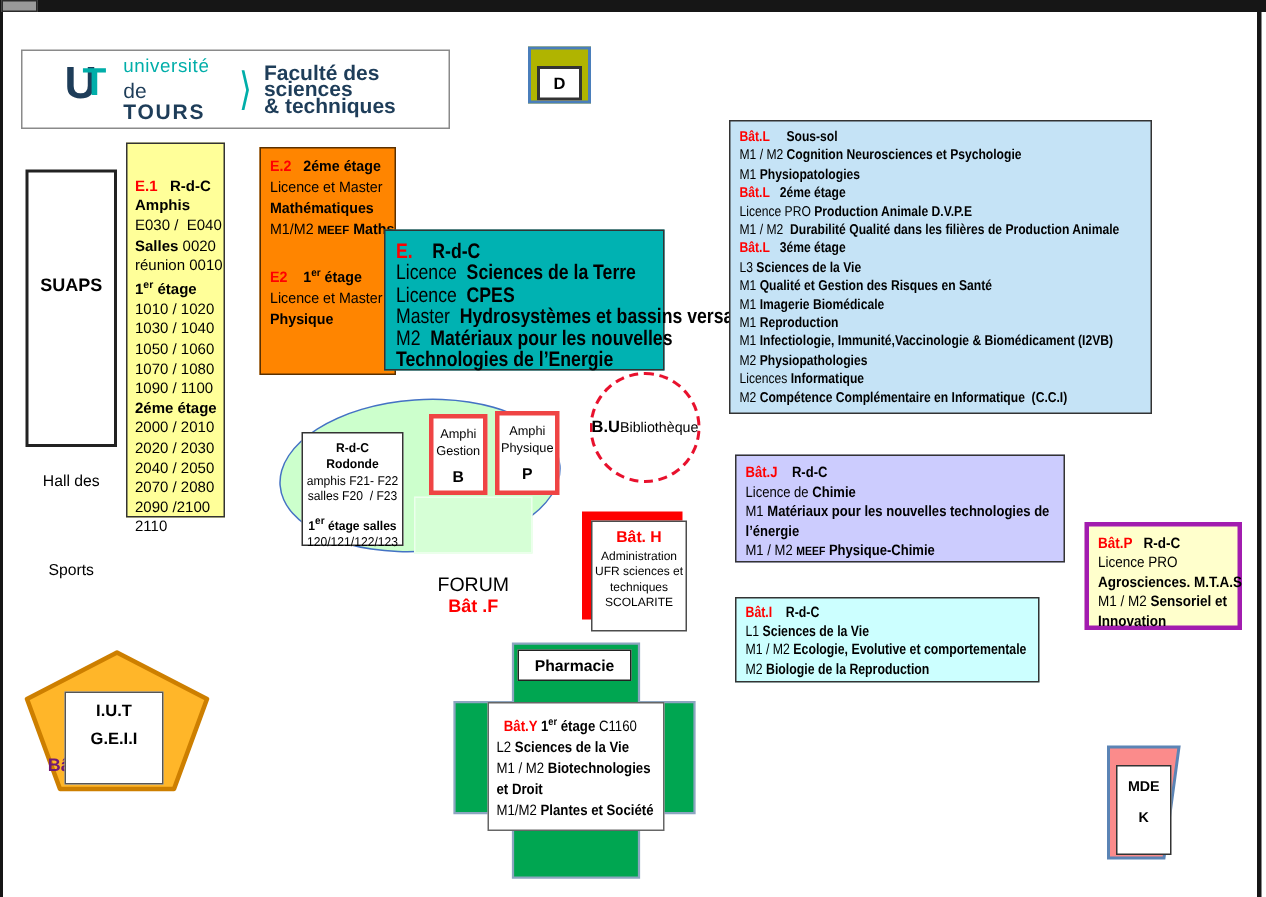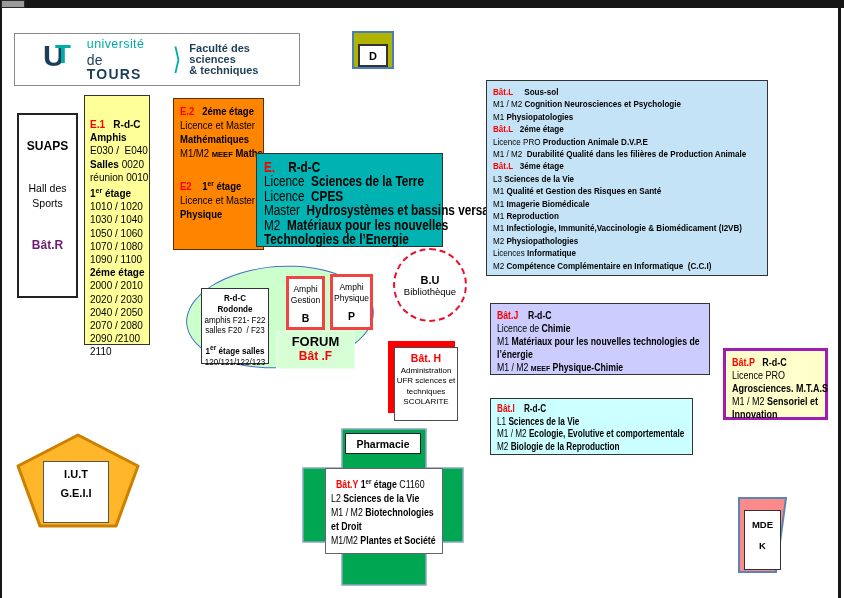--- a/index.html
+++ b/index.html
@@ -15,40 +15,40 @@
   
   .logo-box{position:absolute;left:14px;top:33px;width:286px;height:53px;background:#fff;border:1px solid #8a8a8a;display:flex;align-items:center;z-index:2;box-sizing:border-box;}
   .monogram{position:relative;margin-left:28px;width:40px;height:38px;}
   .mono-u{position:absolute;left:0;top:-3px;font-size:30px;font-weight:bold;color:#1e3d59;line-height:36px;}
   .mono-t{position:absolute;left:12px;top:-5px;font-size:26px;font-weight:bold;color:#00aea9;line-height:36px;}
   .brand{margin-left:4px;line-height:1;}
   .brand1{color:#00aea9;font-size:12.5px;letter-spacing:.4px;}
   .brand2{color:#1e3d59;font-size:14px;margin-top:2px;}
   .tours{font-weight:bold;letter-spacing:1.2px;}
   .divider{color:#00aea9;font-size:22px;margin:0 8px 0 12px;transform:scaleY(1.35);}
-  .faculty{color:#1e3d59;font-weight:bold;font-size:11px;line-height:11px;}
+  .faculty{color:#1e3d59;font-weight:bold;font-size:14px;line-height:11px;}
 
   
   .d-outer{position:absolute;left:352px;top:31px;width:42px;height:38px;background:#b0b400;border:2px solid #4a7ebb;z-index:2;box-sizing:border-box;}
   .d-inner{position:absolute;left:4px;top:11px;width:30px;height:23px;background:#fff;border:2px solid #333;box-sizing:border-box;display:flex;align-items:center;justify-content:center;font-weight:bold;font-size:11px;}
 
   
   .box{position:absolute;z-index:2;box-sizing:border-box;}
   .ln{white-space:pre;transform-origin:0 50%;}
   .blank{height:10px;}
   .s-b{font-weight:bold;}
   .s-rb{color:#ff0000;font-weight:bold;}
   .s-t{font-weight:bold;font-size:12px;}
   .s-rt{color:#701a75;font-weight:bold;font-size:12px;}
   .s-bsup{font-weight:bold;font-size:7px;vertical-align:4px;}
   .s-sc{font-weight:bold;font-size:8px;}
 
   .box-suaps{left:17px;top:113px;width:61px;height:185px;background:#fff;border:2px solid #222;font-size:10.5px;line-height:15px;text-align:center;padding-top:24px;}
   .box-suaps .blank{height:27px;}
-  .box-suaps .ln{transform-origin:50% 50%;}
+  .box-suaps .ln{transform-origin:50% 50%;margin-top:44px;}
 
   .box-e1{left:84px;top:95px;width:66px;height:250px;background:#ffff99;border:1.5px solid #333;padding:22px 0 0 5px;font-size:10px;line-height:13.2px;}
 
   .box-e2{left:173px;top:98px;width:91px;height:152px;background:#ff8500;border:1px solid #5a3000;padding:6px 0 0 6px;font-size:10px;line-height:14px;}
   .box-e2 .blank{height:15px;}
   .box-e2 .ln{transform:scaleX(.95);}
 
   .box-e{left:256px;top:153px;width:187px;height:94px;background:#00b2b2;border:1px solid #333;padding:6px 0 0 7px;font-size:14px;line-height:14.4px;}
   .box-e .ln{transform:scaleX(.84);}
 
@@ -61,24 +61,24 @@
   .box-rondode .blank{height:7px;}
   .box-rondode .ln{transform:scaleX(.95);transform-origin:50% 50%;}
 
   .box-amphi{background:#fff;border:3px solid #ef4444;font-size:8.5px;line-height:10.5px;text-align:center;padding-top:5px;}
   .amphi-bio{left:286px;top:276px;width:39px;height:54px;}
   .amphi-phy{left:330px;top:274px;width:43px;height:56px;}
   .box-amphi .blank{height:8px;}
   .box-amphi .s-b{font-size:10.5px;}
 
   .forum-label{position:absolute;left:276px;top:331px;width:79px;height:38px;background:#d6ffd6;border:1px solid #ecffec;z-index:2;text-align:center;padding-top:2px;box-sizing:border-box;}
-  .forum-title{font-weight:bold;font-size:13px;}
+  .forum-title{font-weight:normal;font-size:13px;margin-top:48px;}
   .forum-bat{font-weight:bold;font-size:12px;color:#ff0000;}
 
-  .bu-circle{position:absolute;left:393px;top:248px;width:74px;height:74px;border:2px dashed #e8112d;border-radius:50%;background:#fff;z-index:2;display:flex;flex-direction:column;align-items:center;justify-content:center;box-sizing:border-box;}
+  .bu-circle{position:absolute;left:393px;top:248px;width:74px;height:74px;border:2px dashed #e8112d;border-radius:50%;background:#fff;z-index:2;display:flex;flex-direction:row;align-items:center;justify-content:center;box-sizing:border-box;}
   .bu-title{font-weight:bold;font-size:11px;}
   .bu-sub{font-size:9.5px;}
 
   .bath-red{position:absolute;left:388px;top:341px;width:67px;height:72px;background:#fe0000;z-index:2;}
   .box-bath{left:394px;top:347px;width:64px;height:74px;background:#fff;border:1.5px solid #4d4d4d;z-index:3;text-align:center;padding-top:4px;}
   .bath-title{color:#ff0000;font-weight:bold;font-size:10.5px;margin-bottom:2px;}
   .bath-body{font-size:8px;line-height:10.3px;}
 
   .box-batj{left:490px;top:303px;width:220px;height:72px;background:#ccccfe;border:1.5px solid #333;padding:5px 0 0 6px;font-size:10px;line-height:13px;}
   .box-batj .ln{transform:scaleX(.87);}

